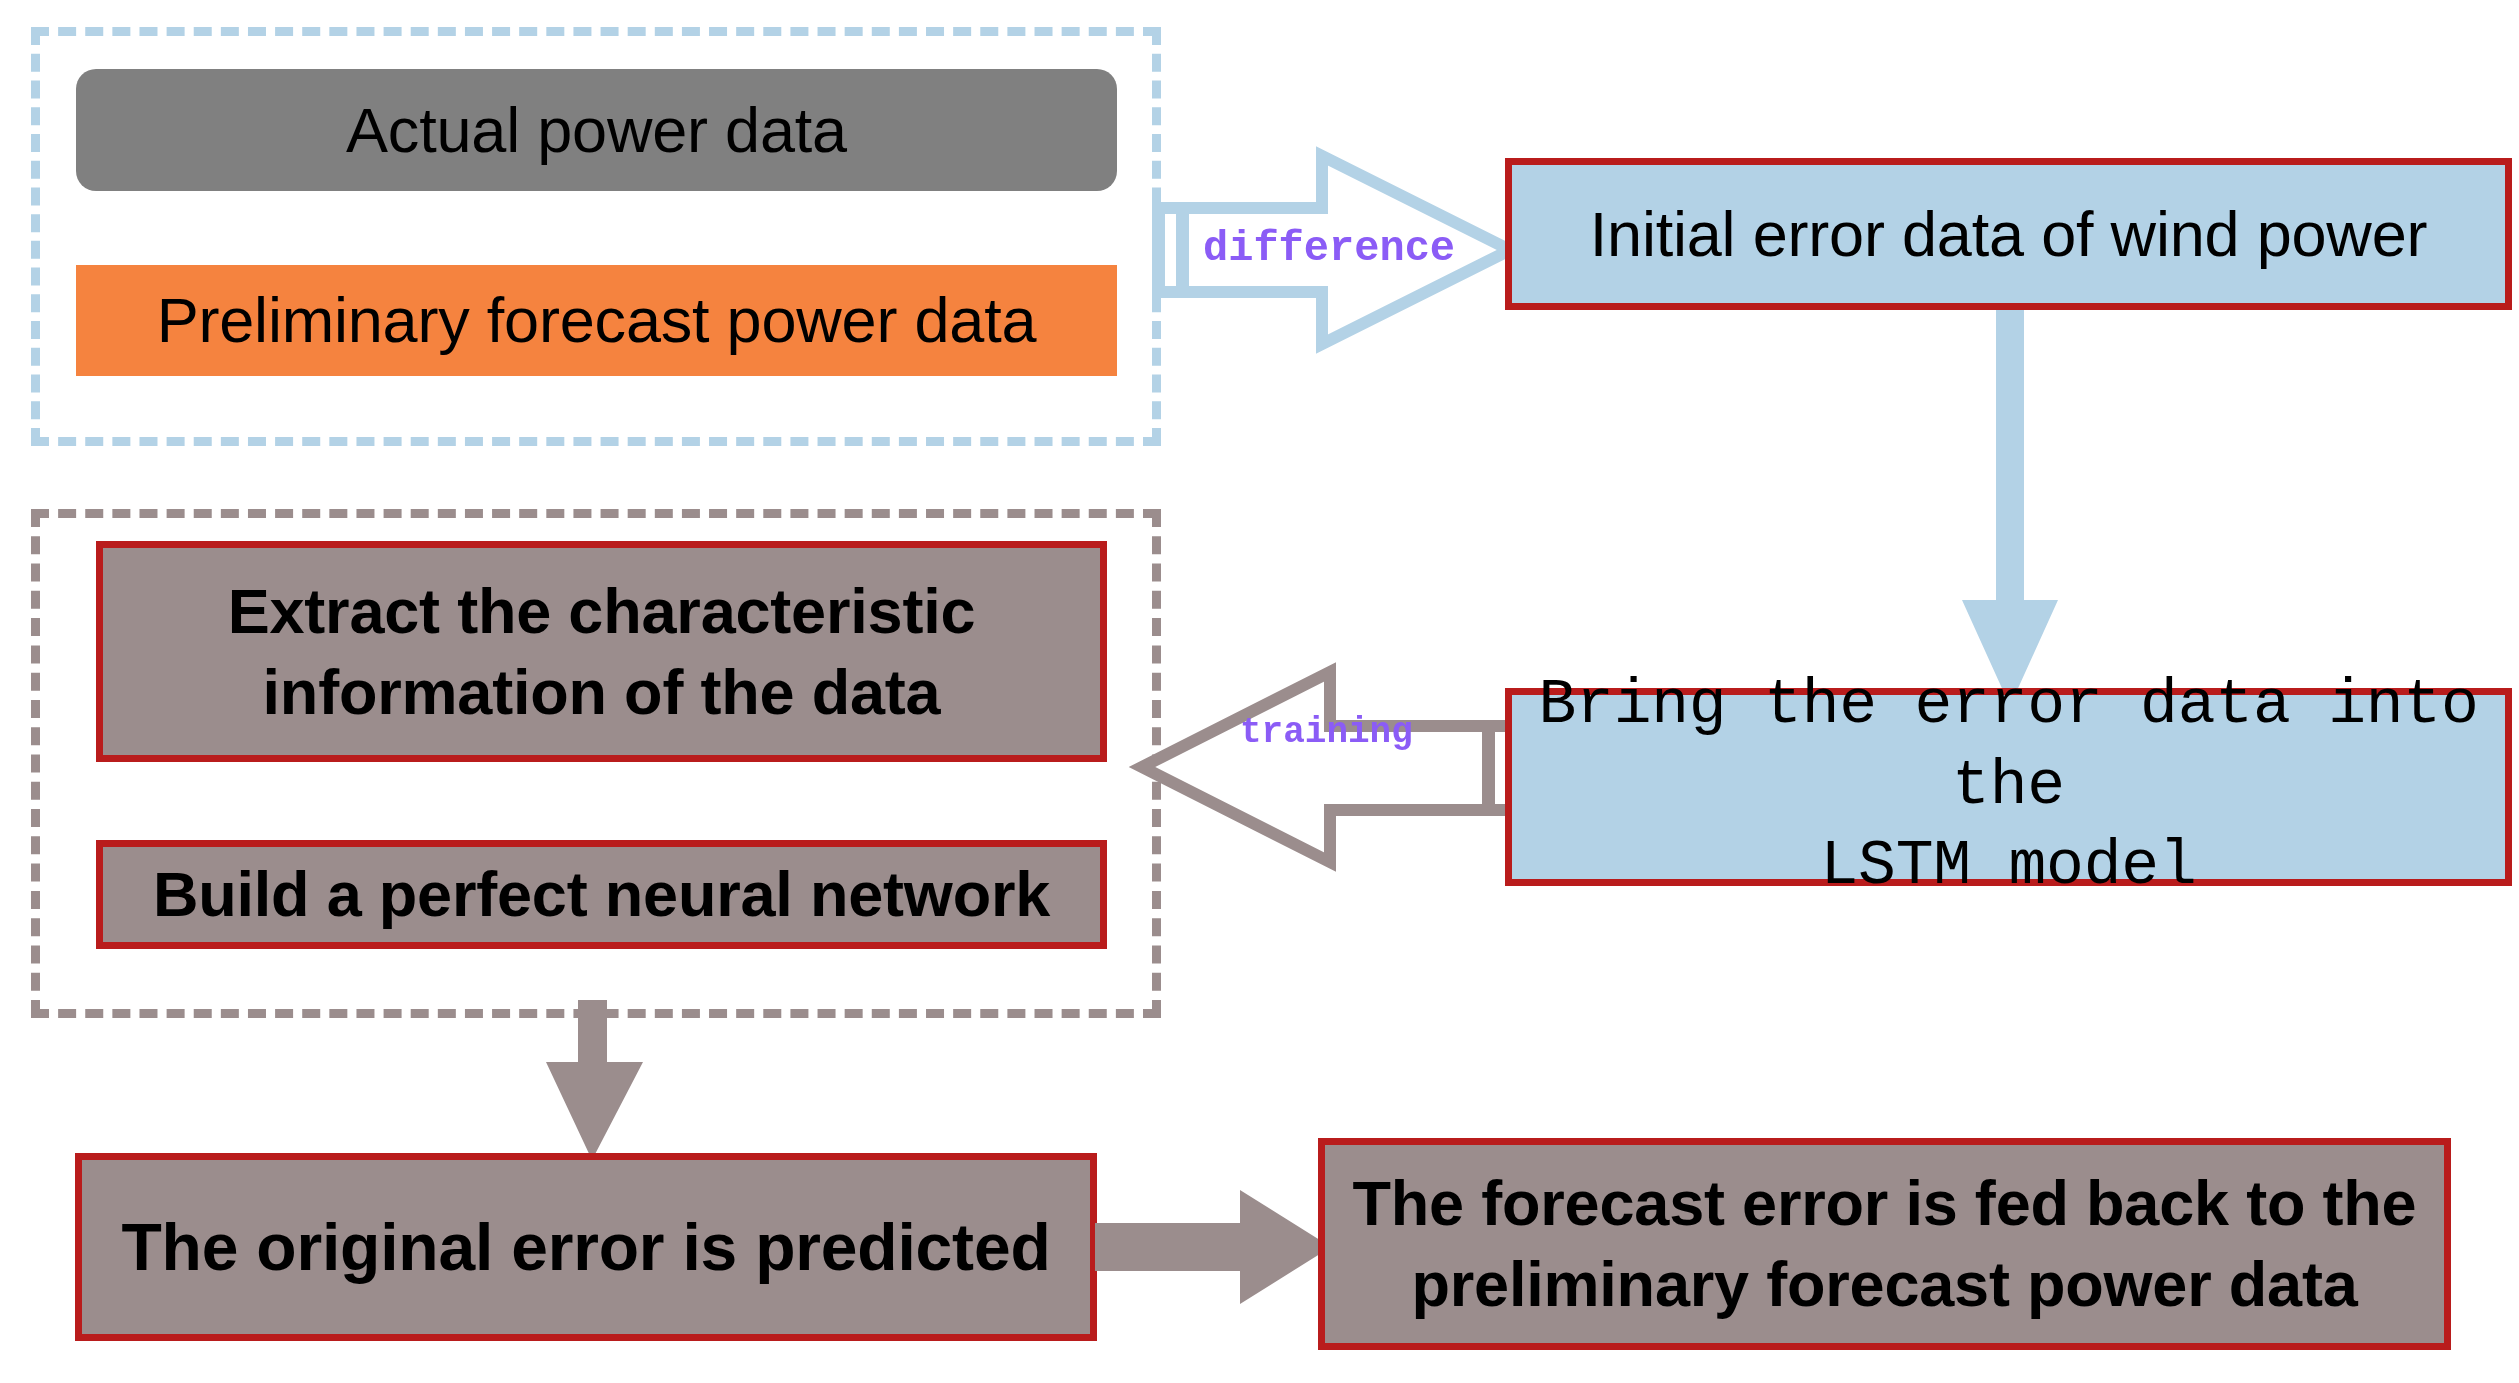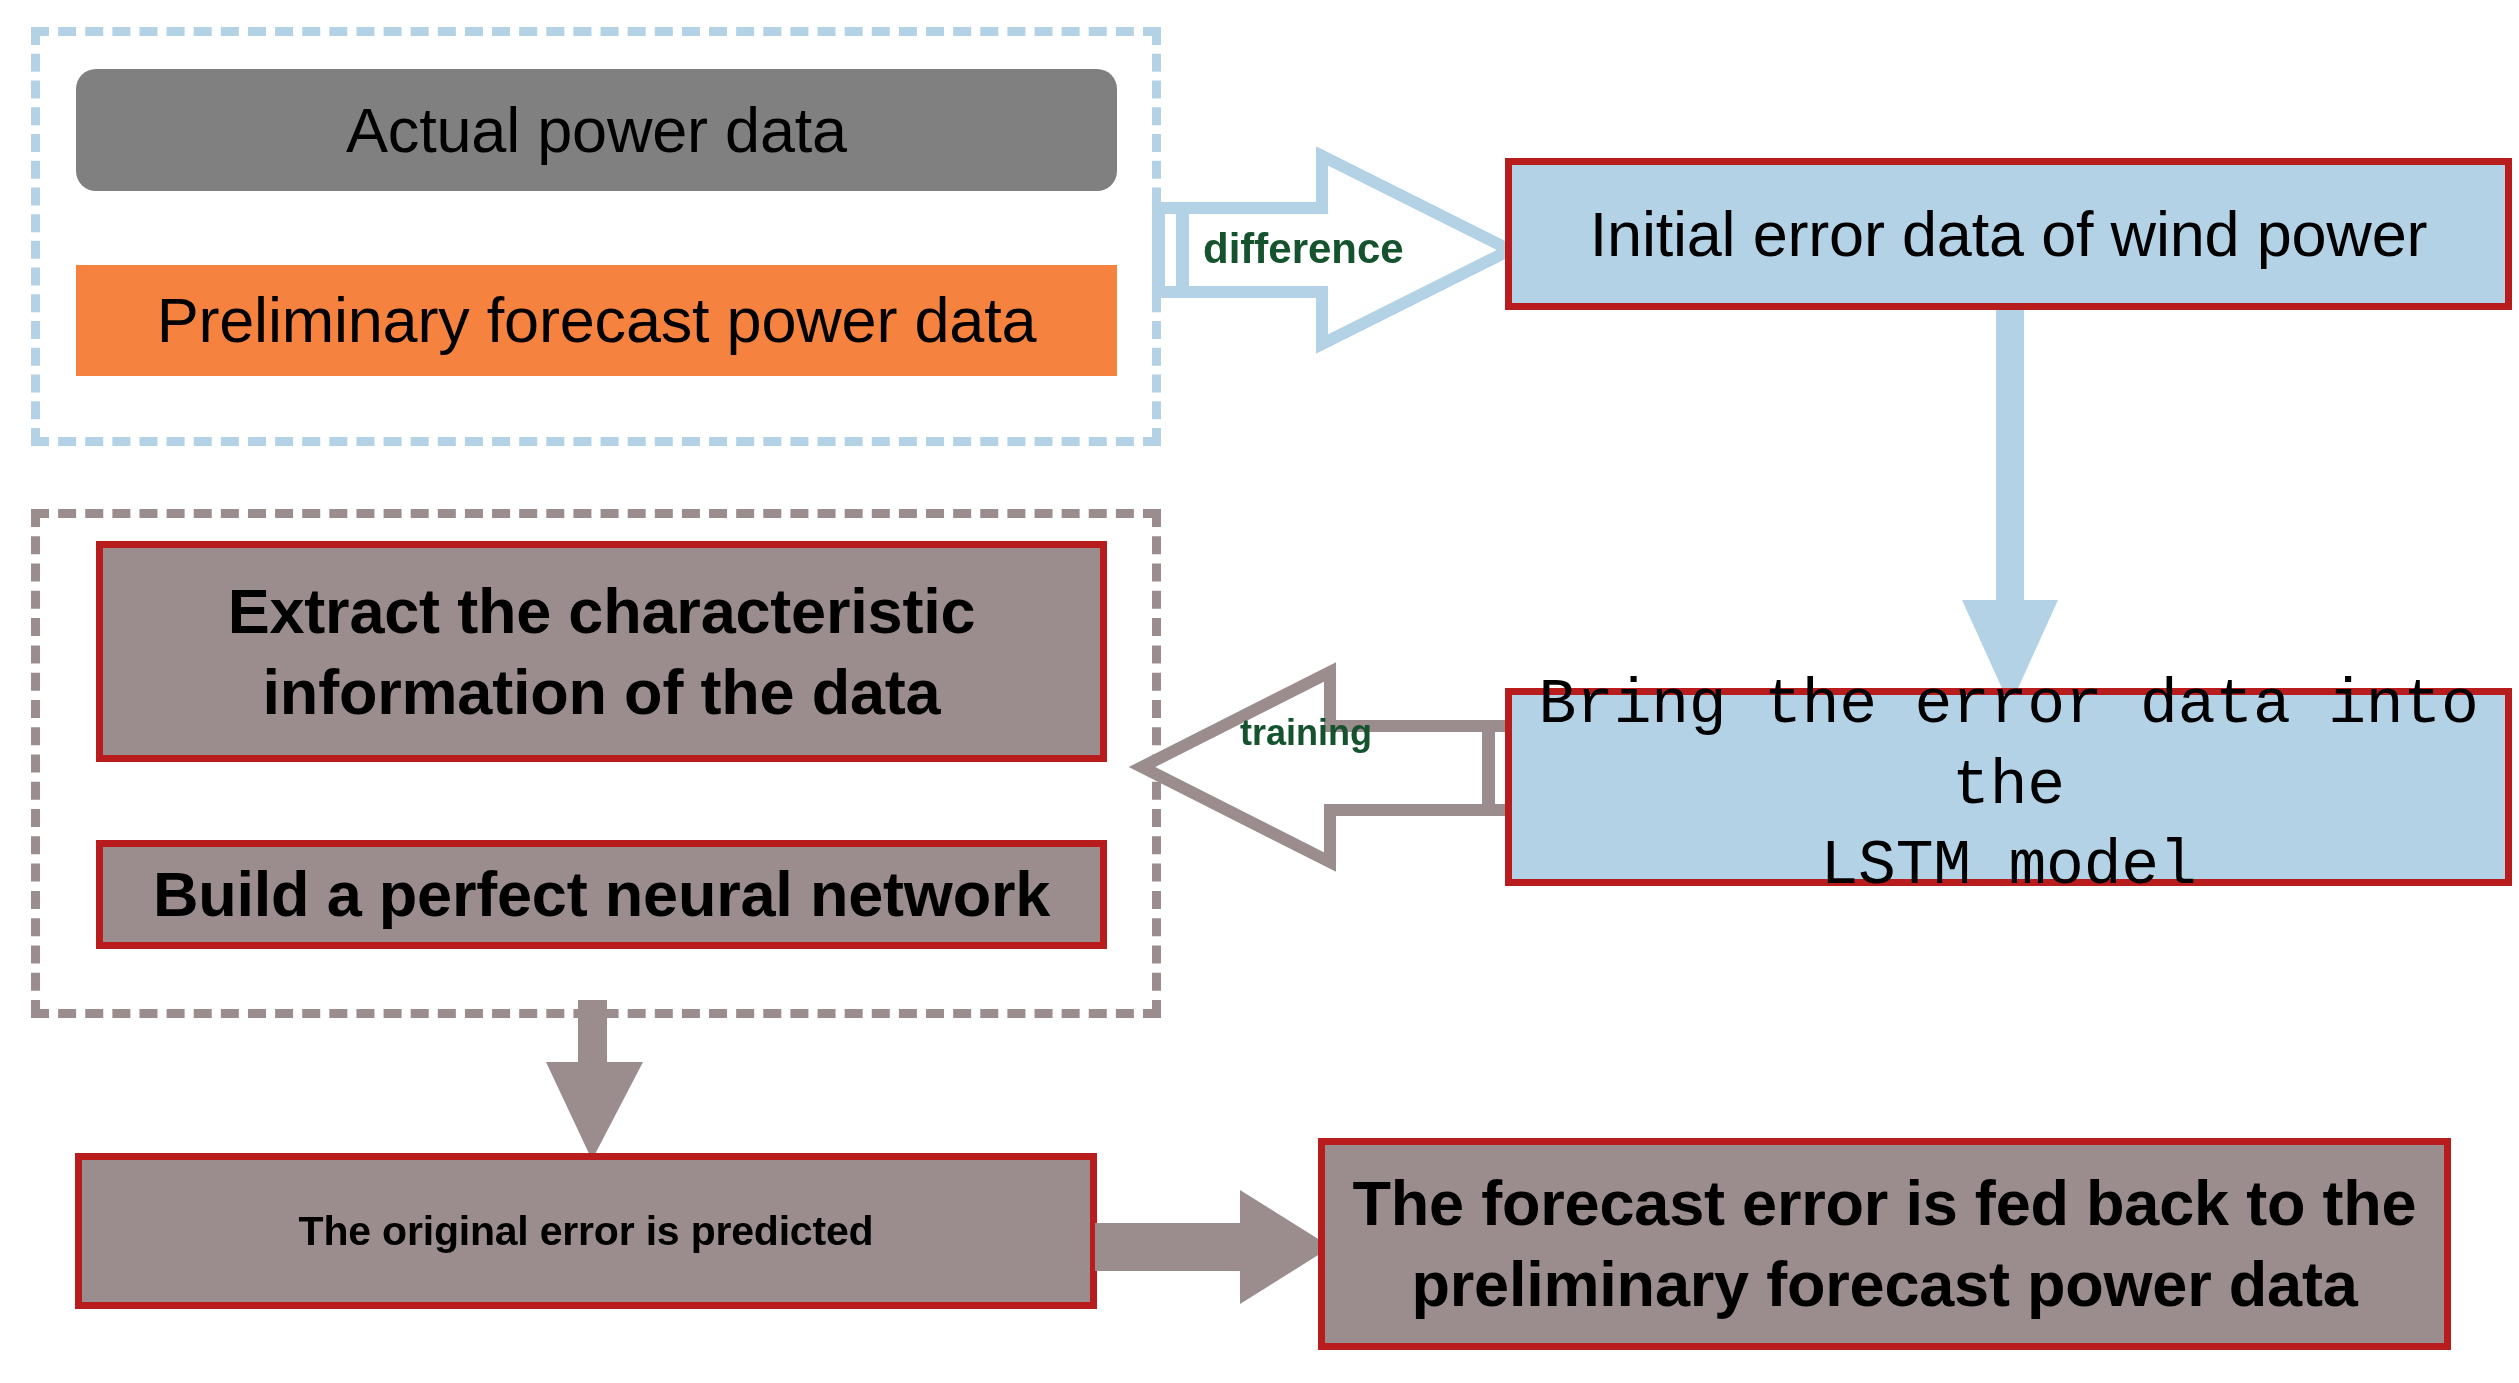--- a/index.html
+++ b/index.html
@@ -48,24 +48,24 @@
     white-space: pre-line;
   }
 
   .arrow-svg {
     position: absolute;
     overflow: visible;
   }
 
   .arrow-caption {
     position: absolute;
-    color: #14532d;
+    color: #8b5cf6;
     font-weight: 700;
     white-space: nowrap;
-    font-family: Liberation Sans, sans-serif;
+    font-family: Liberation Mono, monospace;
   }
 </style>
 </head>
 <body>
 
 <div id="canvas">
 
   <div class="dashed-group" style="left:31px; top:27px; width:1130px; height:419px;
               border:9px dashed #B3D2E6;"></div>
 
@@ -115,21 +115,21 @@
 
   <div class="node-box box-blue bordered" style="left:1505px; top:688px; width:1007px; height:198px; font-size:63px;font-family:Liberation Mono, monospace;">
     <span class="label-text">Bring the error data into the
 LSTM model</span>
   </div>
 
   <svg class="arrow-svg" style="left:540px; top:1000px; width:110px; height:165px;" viewBox="0 0 110 165" width="110" height="165">
     <polygon points="38,0 67,0 67,62 103,62 52,160 6,62 38,62" fill="#9B8D8D"></polygon>
   </svg>
 
-  <div class="node-box box-mauve bordered" style="left:75px; top:1153px; width:1022px; height:156px; font-size:41px;">
+  <div class="node-box box-mauve bordered" style="left:75px; top:1153px; width:1022px; height:188px; font-size:66px;">
     <span class="label-text">The original error is predicted</span>
   </div>
 
   <svg class="arrow-svg" style="left:1095px; top:1190px; width:240px; height:115px;" viewBox="0 0 240 115" width="240" height="115">
     <polygon points="0,33 145,33 145,0 236,57 145,114 145,81 0,81" fill="#9B8D8D"></polygon>
   </svg>
 
   <div class="node-box box-mauve bordered" style="left:1318px; top:1138px; width:1133px; height:212px; font-size:63px;">
     <span class="label-text">The forecast error is fed back to the
 preliminary forecast power data</span>

